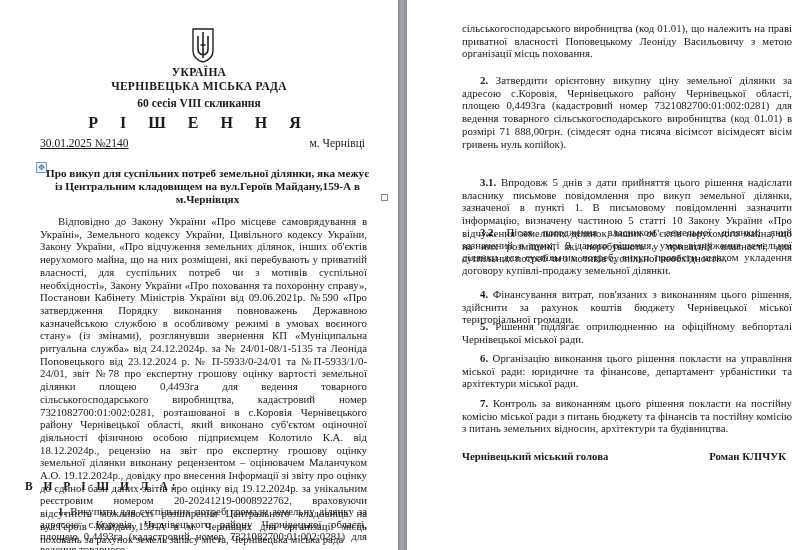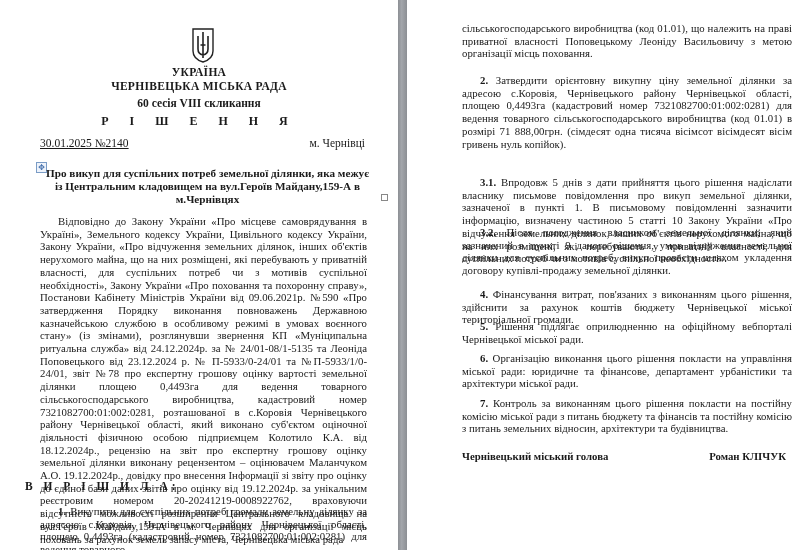--- a/index.html
+++ b/index.html
@@ -18,21 +18,21 @@
   .page-right { left: 407px; width: 387px; }
   .separator {
     position: absolute; left: 398px; top: 0; width: 9px; height: 550px;
     background: linear-gradient(to right, #8c8f94, #a3a6ab 40%, #8c8f94);
   }
   .header { position: absolute; left: 0; width: 398px; text-align: center; font-weight: bold; }
   .emblem { position: absolute; left: 191px; top: 27px; width: 24px; height: 36px; }
   .h-ukraine { top: 66px; font-size: 11.5px; letter-spacing: 0.3px; }
   .h-council { top: 80px; font-size: 11.5px; letter-spacing: 0.3px; }
   .h-session { top: 97px; font-size: 11.5px; }
-  .h-decision { top: 114px; font-size: 12px; letter-spacing: 9px; }
+  .h-decision { top: 114px; font-size: 16px; letter-spacing: 9px; }
   .date-line { position: absolute; left: 40px; top: 137px; font-size: 11.5px; text-decoration: underline; }
   .city { position: absolute; right: 33px; top: 137px; font-size: 11.5px; padding-left: 44px; }
   .move-handle {
     position: absolute; left: 36px; top: 162px; width: 9px; height: 9px;
     border: 1px solid #7a9cc6; background: #eef3fb; font-size: 8px; line-height: 9px;
     text-align: center; color: #3c6aa8; font-family: "DejaVu Sans", sans-serif;
   }
   .title {
     position: absolute; left: 45px; top: 167px; width: 325px; text-align: center;
     font-weight: bold; font-size: 11.2px; line-height: 13px;

